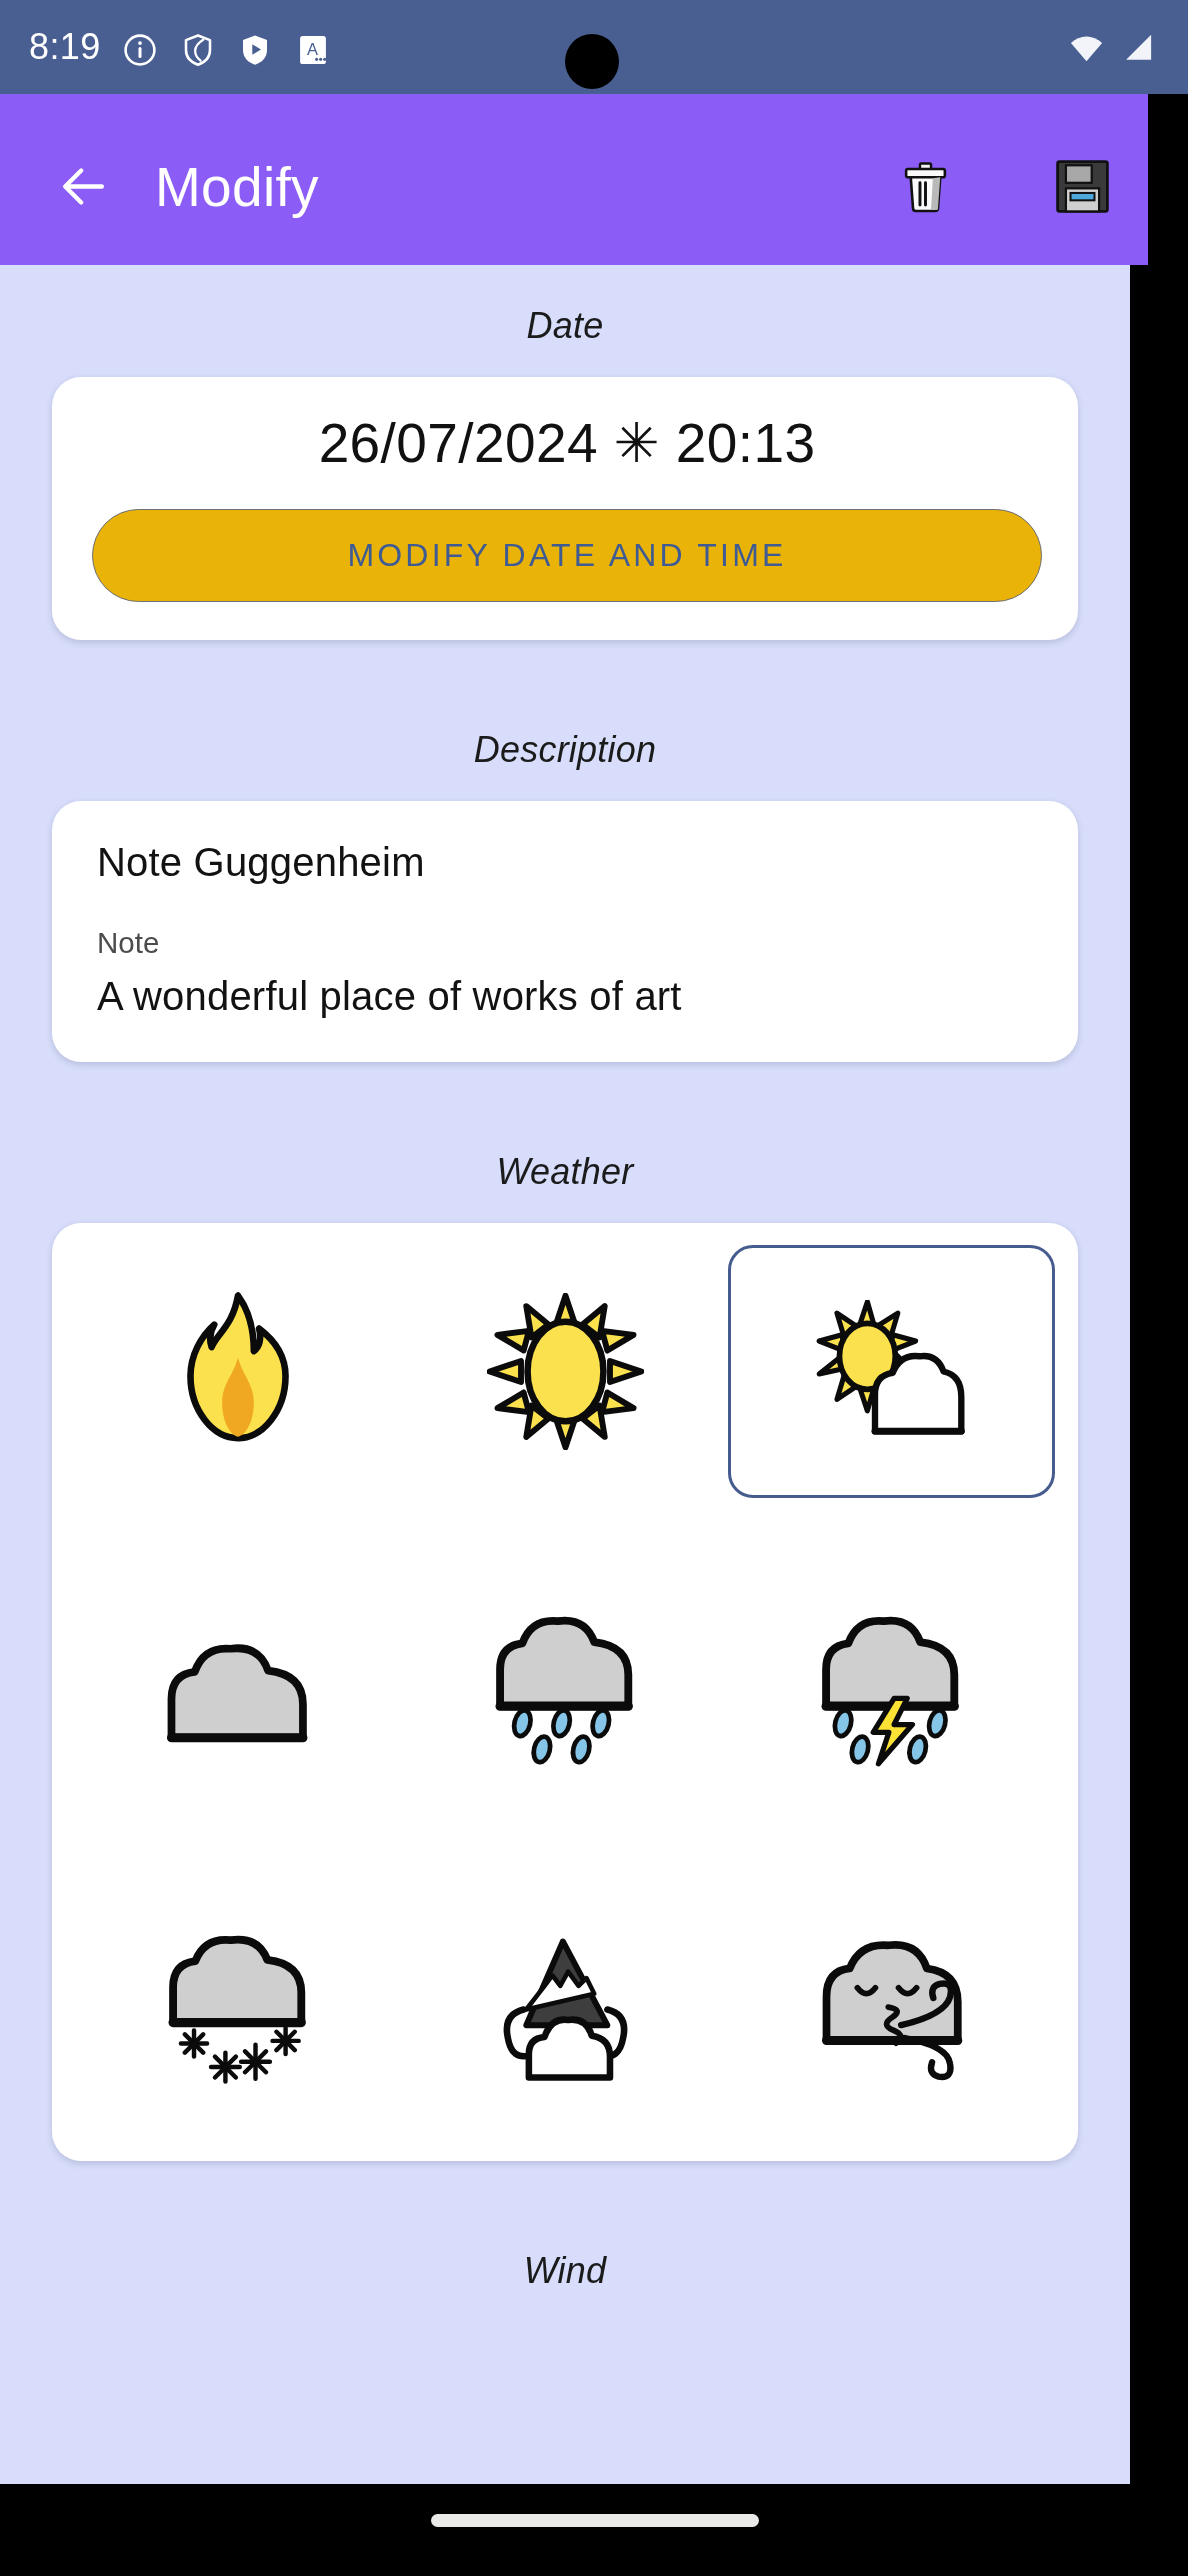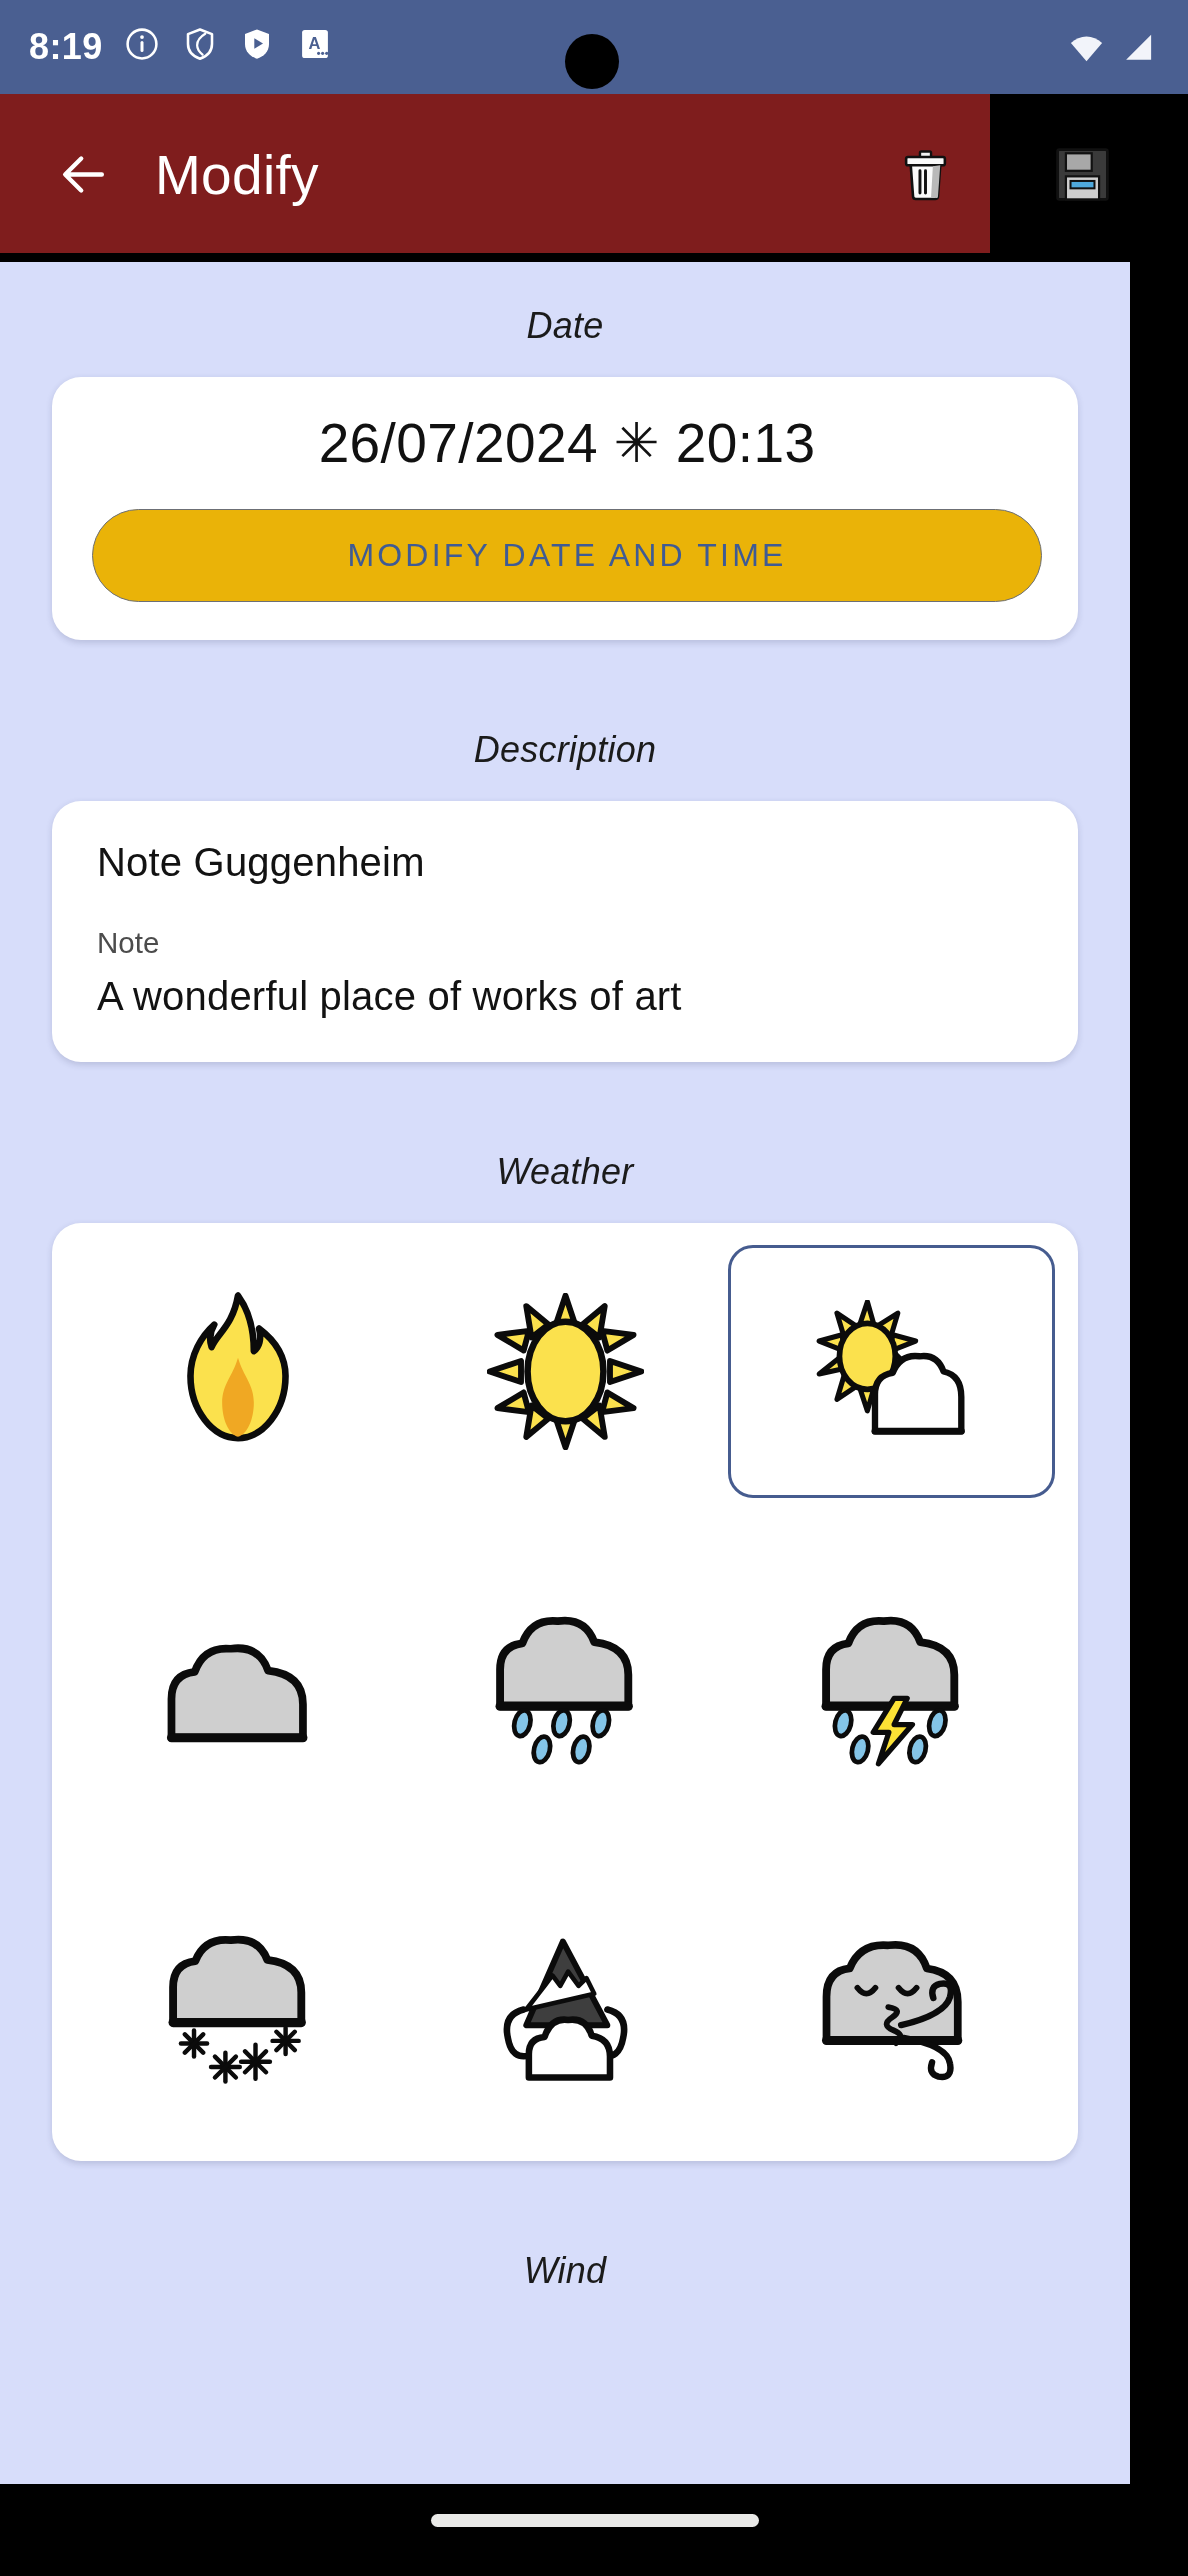--- a/index.html
+++ b/index.html
@@ -25,21 +25,21 @@
     position: absolute;
     top: 0; left: 0;
     width: 1189px;
     height: 94px;
     background: #4A5F91;
     display: flex;
     align-items: center;
     padding: 0 32px 0 29px;
     z-index: 5;
   }
-  .sb-left { display: flex; align-items: flex-start; gap: 21.5px; font-weight: bold; }
+  .sb-left { display: flex; align-items: flex-end; gap: 21.5px; }
   .sb-time {
     color: #ffffff;
     font-size: 36px;
     letter-spacing: 0.4px;
     font-family: "Liberation Sans", sans-serif;
   }
   .sb-spacer { flex: 1 1 auto; }
   .sb-right { display: flex; align-items: center; gap: 12.5px; }
   .sb-ico { display: block; }
 
@@ -51,24 +51,24 @@
     width: 54px;
     height: 55px;
     background: #000;
     border-radius: 50%;
     z-index: 6;
   }
 
   
   .appbar {
     position: absolute;
-    top: 0; left: 0;
-    width: 990px;
+    top: 12px; left: 0;
+    width: 1148px;
     height: 253px;
-    background: #7f1d1d;
+    background: #8b5cf6;
     border-bottom-left-radius: 0;
     z-index: 2;
   }
   .appbar-row {
     position: absolute;
     left: 0; top: 103px;
     width: 1189px;
     height: 143px;
     display: flex;
     align-items: center;

